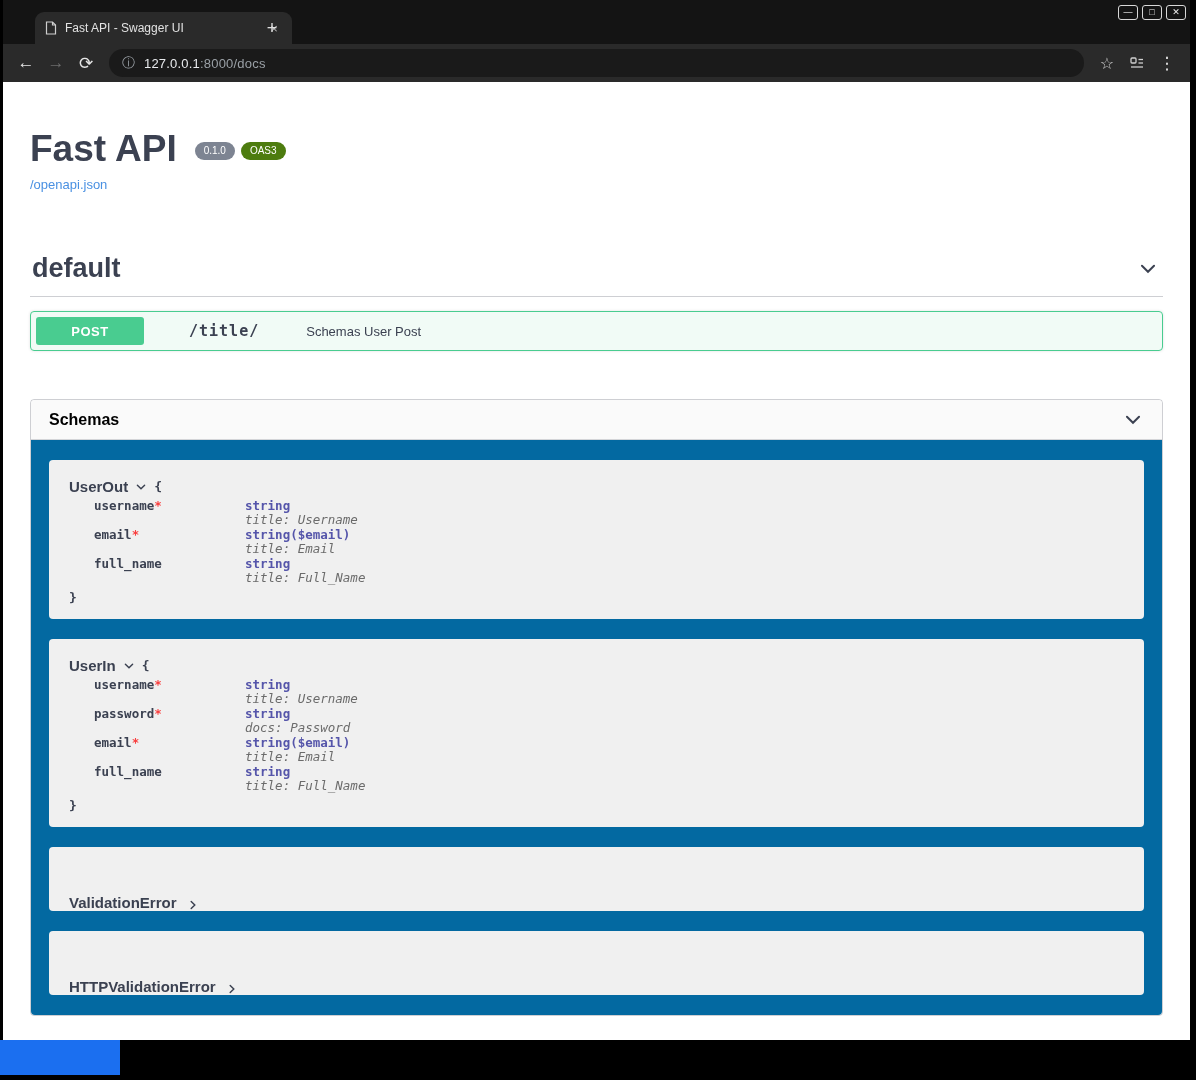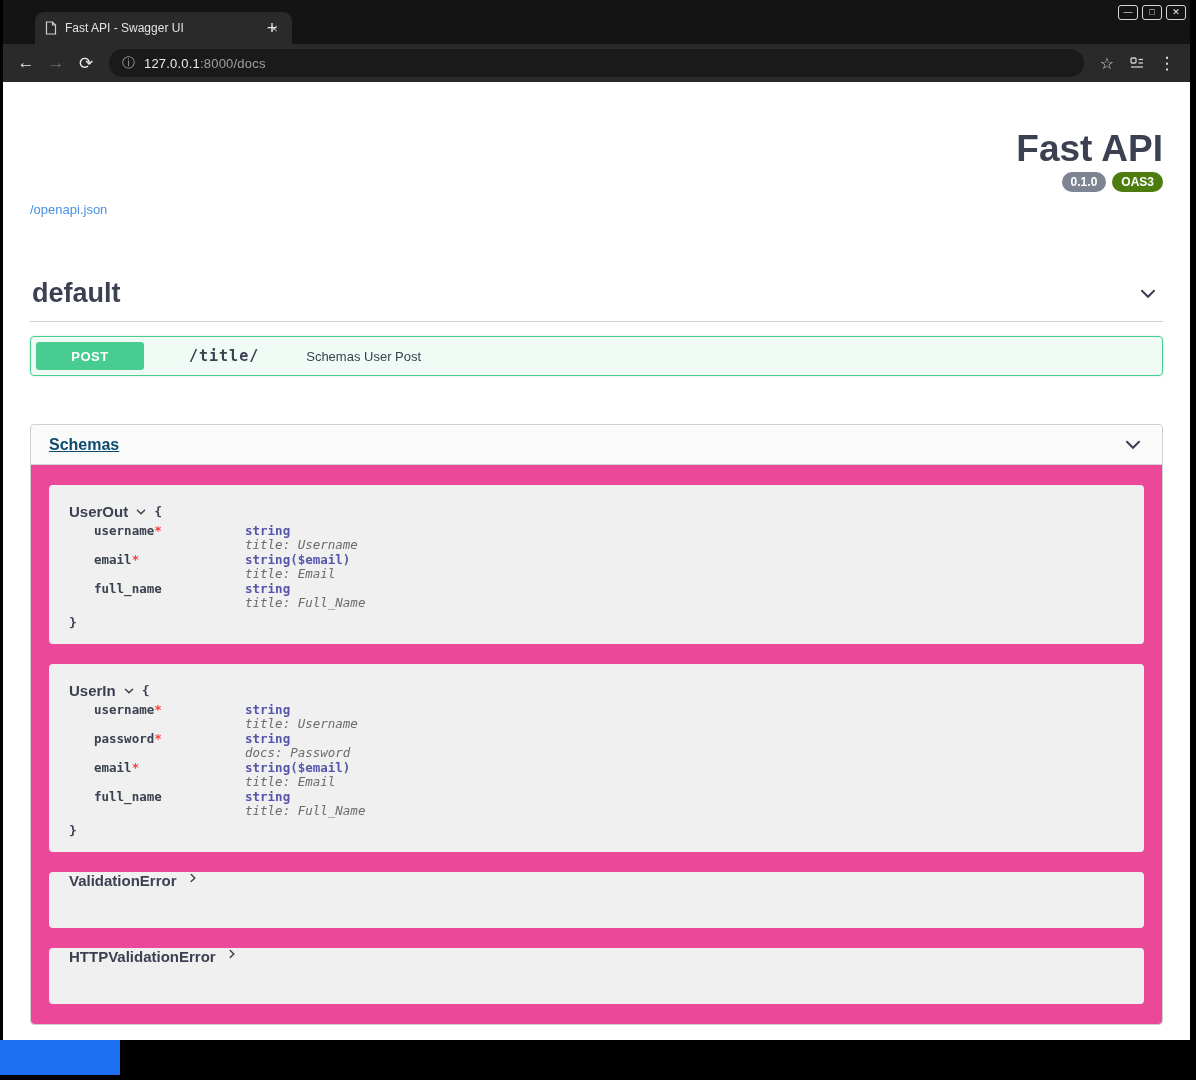--- a/index.html
+++ b/index.html
@@ -49,23 +49,23 @@
   }
   .url-info { color: #9aa0a6; font-size: 13px; }
   .url-text { font-size: 13px; letter-spacing: .2px; }
   .url-host { color: #e8eaed; }
   .url-rest { color: #9aa0a6; }
 
   
   .content { height: 958px; background: #fff; overflow: hidden; flex: none; color: #3b4151; }
 
   .info-block { padding: 48px 27px 0; }
-  .api-title { display: flex; align-items: flex-end; gap: 0; font-size: 37px; font-weight: 700; color: #3b4151; line-height: 1; flex-direction: column; }
+  .api-title { display: flex; align-items: center; gap: 18px; font-size: 37px; font-weight: 700; color: #3b4151; line-height: 1; }
   .badges { display: flex; gap: 6px; margin-top: 5px; }
-  .badge { color: #fff; font-size: 12px; font-weight: 700; padding: 3px 9px; border-radius: 10px; line-height: 1.2; }
+  .badge { color: #fff; font-size: 10px; font-weight: 400; padding: 3px 9px; border-radius: 10px; line-height: 1.2; }
   .badge-version { background: #7d8492; }
   .badge-oas { background: #4d7c0f; }
   .spec-link { display: inline-block; margin-top: 10px; color: #4990e2; font-size: 13px; text-decoration: none; }
 
   .tag-row {
     margin: 54px 27px 0; display: flex; align-items: center; justify-content: space-between;
     border-bottom: 1px solid rgba(59,65,81,.25); padding: 6px 4px 12px 2px;
   }
   .tag-name { font-size: 27px; font-weight: 700; color: #3b4151; }
 
@@ -82,36 +82,36 @@
   }
   .op-path { font-family: "DejaVu Sans Mono", monospace; font-weight: 700; font-size: 15px; color: #3b4151; margin-left: 12px; letter-spacing: 1px; }
   .op-summary { font-size: 13px; color: #3b4151; margin-left: 14px; }
 
   .models { margin: 48px 27px 0; border: 1px solid rgba(59,65,81,.25); border-radius: 4px; }
   .models-header {
     height: 40px; display: flex; align-items: center; justify-content: space-between;
     padding: 0 18px; background: #fafafa; border-bottom: 1px solid rgba(59,65,81,.2);
     border-radius: 4px 4px 0 0;
   }
-  .models-title { font-size: 16px; font-weight: 700; color: #0c4a6e; text-decoration: underline; }
-  .models-body { padding: 20px 18px; background: #ec4899; border-radius: 0 0 4px 4px; }
+  .models-title { font-size: 16px; font-weight: 700; color: #000000; }
+  .models-body { padding: 20px 18px; background: #0369a1; border-radius: 0 0 4px 4px; }
 
   .model-box { background: #f0f0f0; border-radius: 4px; margin-bottom: 20px; padding: 18px 20px 14px; }
   .model-box:last-child { margin-bottom: 0; }
   .model-head { display: flex; align-items: center; gap: 7px; }
   .model-name { font-size: 15px; font-weight: 700; color: #3b4151; }
   .brace { font-family: "DejaVu Sans Mono", monospace; font-weight: 700; font-size: 13px; color: #3b4151; }
   .props { margin: 4px 0 4px 25px; border-collapse: collapse; }
   .props td { vertical-align: top; padding: 0 0 1px 0; font-family: "DejaVu Sans Mono", monospace; font-size: 12.5px; line-height: 14px; }
   .prop-name-cell { width: 151px; font-weight: 700; color: #3b4151; }
   .star { color: #f93e3e; }
   .prop-type { color: #5555aa; font-weight: 700; }
   .prop-title { color: #6b6b6b; font-style: italic; }
 
-  .model-box.collapsed { height: 56px; display: flex; align-items: flex-start; gap: 10px; padding: 0 20px; }
+  .model-box.collapsed { height: 64px; display: flex; align-items: flex-end; gap: 10px; padding: 0 20px; }
 
   .chev { flex: none; }
 
   
   .bottom-bar { height: 40px; background: #000; position: relative; flex: none; margin: 0 -6px 0 -3px; }
   .blue-panel { position: absolute; left: 0; top: 0; width: 120px; height: 35px; background: #1b6ff0; }
 </style>
 </head>
 <body>
 

